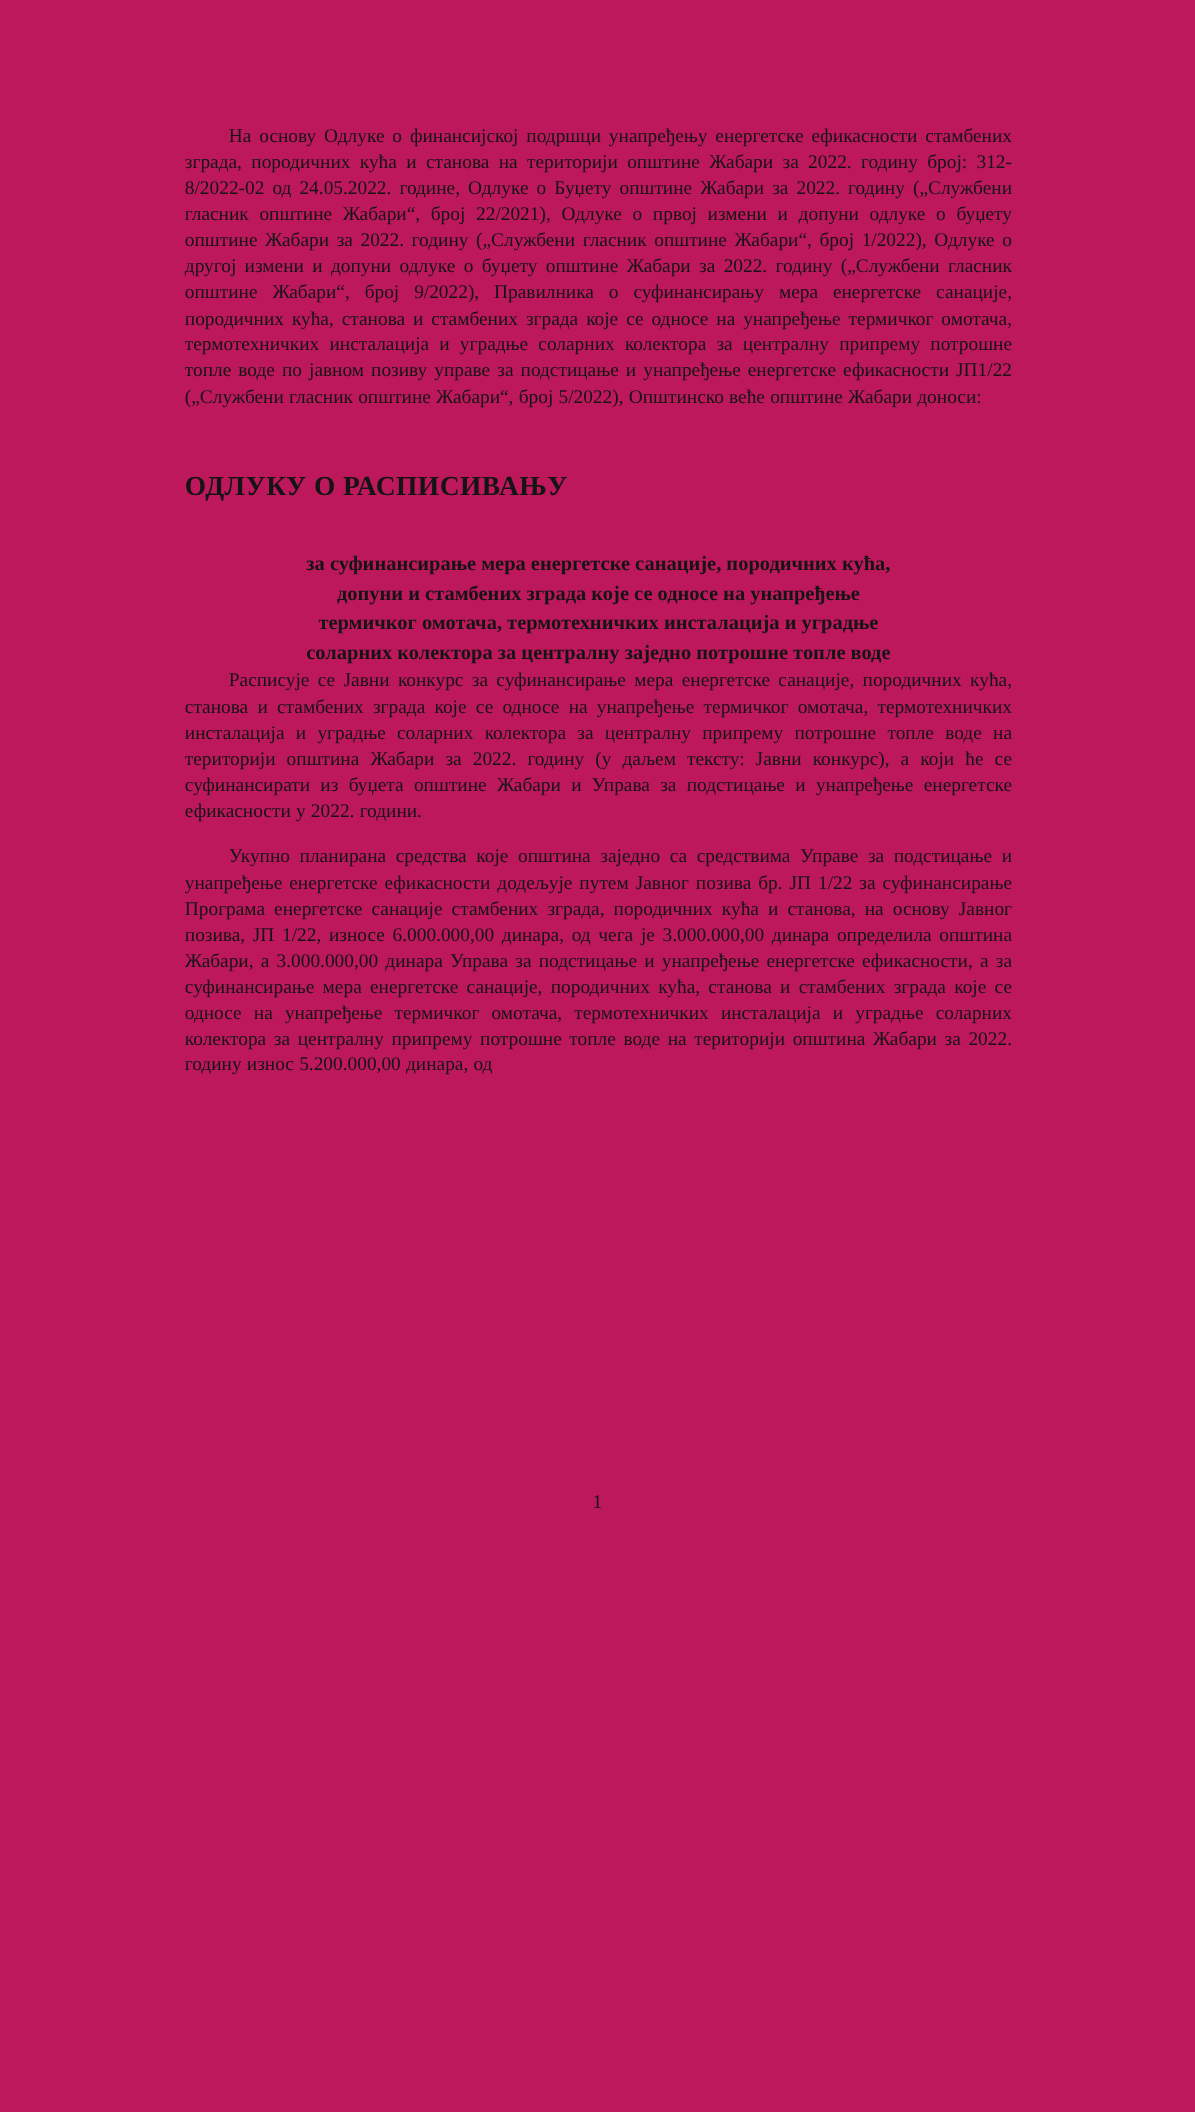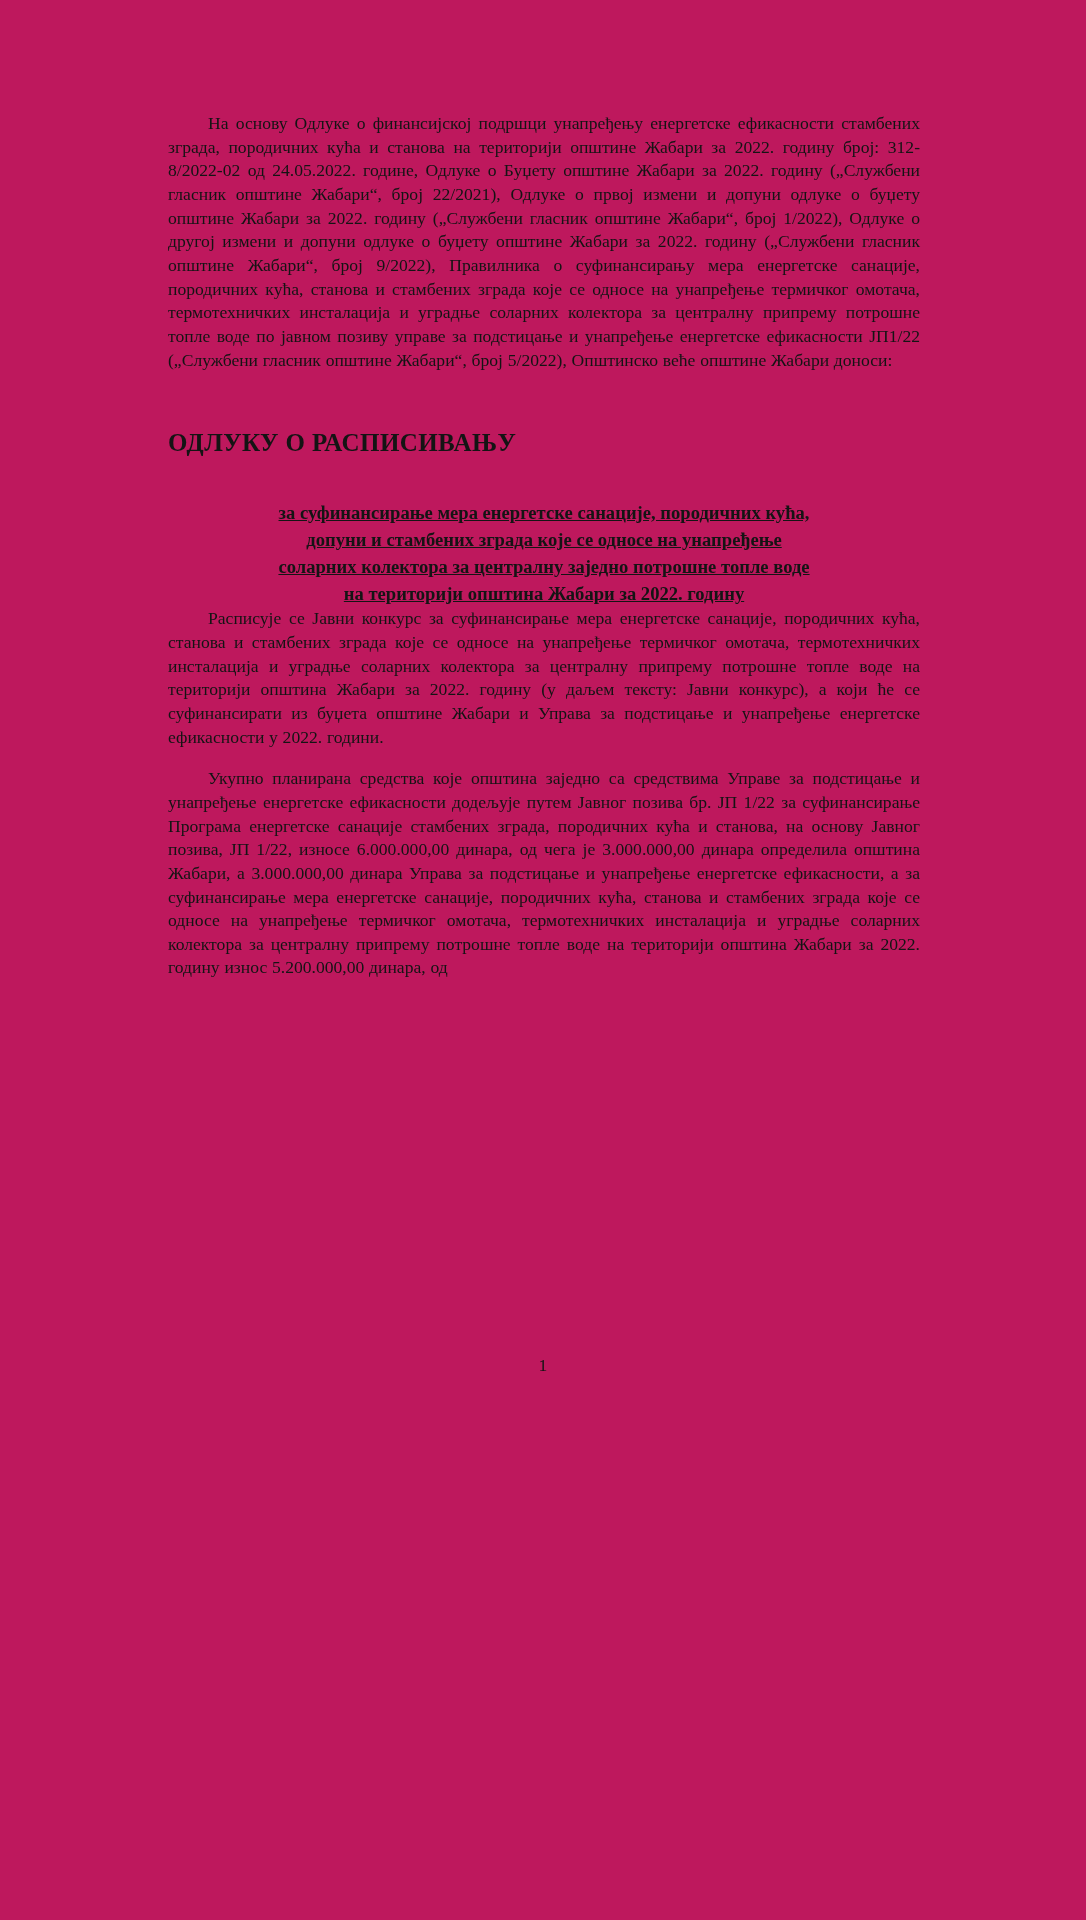--- a/index.html
+++ b/index.html
@@ -58,21 +58,21 @@
     line-height: 1.3;
     margin: 6px 0 0 0;
   }
   .subtitle-block {
     margin-top: 40px;
     text-align: center;
     font-size: 18.6px;
     font-weight: bold;
     line-height: 1.46;
   }
-  .subtitle-block .sline { display: block; text-decoration: underline; }
+  .subtitle-block .sline { display: block; }
 
   .body-block { }
 
   .para + .para { margin-top: 18px; }
 
   .page-number {
     position: absolute;
     left: 0;
     right: 0;
     top: 1355px;
@@ -89,22 +89,22 @@
 
     <p class="para">На основу Одлуке о финансијској подршци унапређењу енергетске ефикасности стамбених зграда, породичних кућа и станова на територији општине Жабари за 2022. годину број: 312-8/2022-02 од 24.05.2022. године, Одлуке о Буџету општине Жабари за 2022. годину („Службени гласник општине Жабари“, број 22/2021), Одлуке о првој измени и допуни одлуке о буџету општине Жабари за 2022. годину („Службени гласник општине Жабари“, број 1/2022), Одлуке о другој измени и допуни одлуке о буџету општине Жабари за 2022. годину („Службени гласник општине Жабари“, број 9/2022),   Правилника о суфинансирању мера енергетске санације, породичних кућа, станова и стамбених зграда које се односе на унапређење термичког омотача, термотехничких инсталација и уградње соларних колектора за централну припрему потрошне топле воде по јавном позиву управе за подстицање и унапређење енергетске ефикасности ЈП1/22 („Службени гласник општине Жабари“, број 5/2022), Општинско веће општине Жабари доноси:</p>
 
     <div class="title-block">
       <div class="title-main">ОДЛУКУ О РАСПИСИВАЊУ</div>
     </div>
 
     <div class="subtitle-block">
       <span class="sline">за суфинансирање мера енергетске санације, породичних кућа,</span>
       <span class="sline">допуни и  стамбених зграда које се односе на унапређење</span>
+      <span class="sline">термичког омотача, термотехничких инсталација и уградње</span>
       <span class="sline">соларних колектора за централну заједно потрошне топле воде</span>
-      <span class="sline">на територији општина Жабари за 2022. годину</span>
     </div>
 
     <div class="body-block">
       <p class="para">Расписује се Јавни конкурс за суфинансирање мера енергетске санације, породичних кућа, станова и стамбених зграда које се односе на унапређење термичког омотача, термотехничких инсталација и уградње соларних колектора за централну припрему потрошне топле воде  на територији општина Жабари за 2022. годину (у даљем тексту: Јавни конкурс), а који ће се суфинансирати из буџета општине Жабари и Управа за подстицање и унапређење енергетске ефикасности у 2022. години.</p>
       <p class="para">Укупно планирана средства које општина заједно са средствима Управе за подстицање и унапређење енергетске ефикасности додељује путем Јавног позива бр. ЈП 1/22 за суфинансирање Програма енергетске санације стамбених зграда, породичних кућа и станова, на основу Јавног позива, ЈП 1/22, износе 6.000.000,00 динара, од чега је 3.000.000,00 динара определила општина Жабари, а  3.000.000,00 динара Управа за подстицање и унапређење енергетске ефикасности, а за суфинансирање мера енергетске санације, породичних кућа, станова и стамбених зграда које се односе на унапређење термичког омотача, термотехничких инсталација и уградње соларних колектора за централну припрему потрошне топле воде  на територији општина Жабари за 2022. годину износ 5.200.000,00 динара, од</p>
     </div>
 
   </div>
 
   <div class="page-number">1</div>

